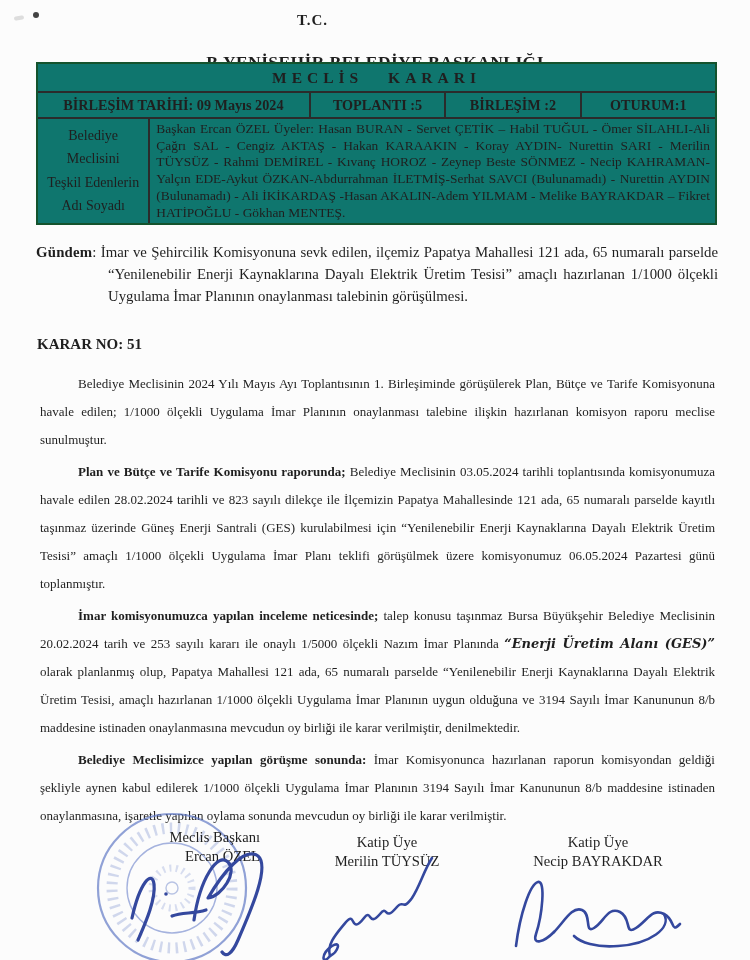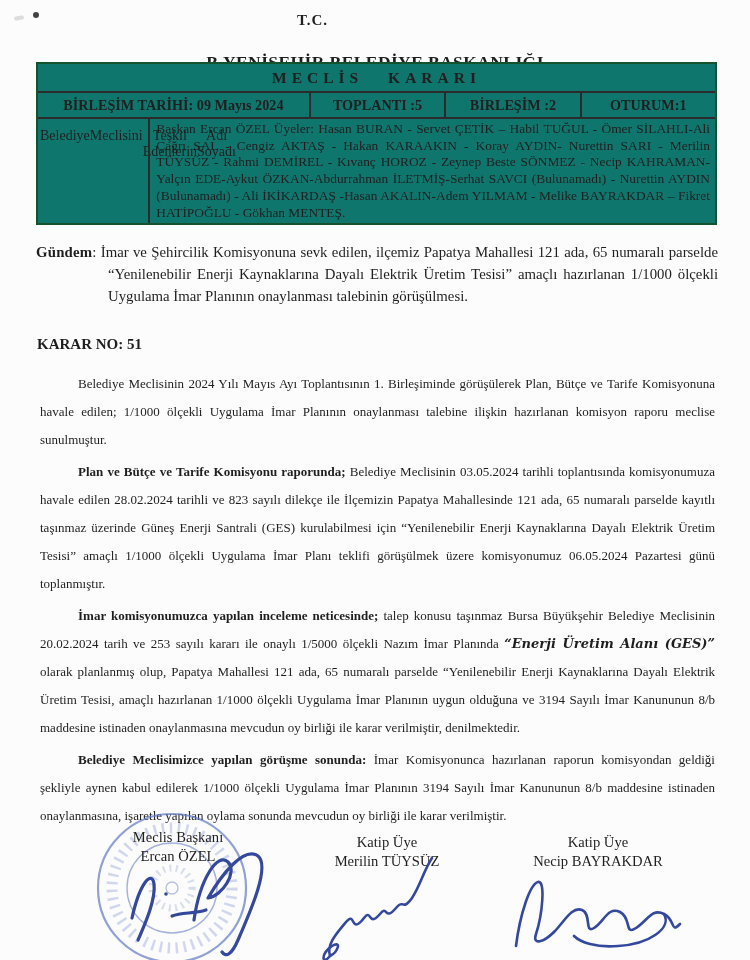--- a/index.html
+++ b/index.html
@@ -51,21 +51,21 @@
     box-sizing:border-box;
     border-left:2px solid #2b2b2b;
     text-align:center;font-weight:bold;font-size:14.2px;
     padding:4px 2px 3px 2px;
     white-space:nowrap;overflow:hidden;
   }
   .t-cell:first-child{border-left:none;}
   .w40{width:40%;}.w20{width:20%;}
   .t-label{
     width:16.3%;box-sizing:border-box;
-    display:flex;flex-direction:row;justify-content:space-between;
+    display:flex;flex-direction:column;justify-content:space-between;
     text-align:center;font-size:14px;
     padding:9px 2px;
   }
   .t-members{
     flex:1;box-sizing:border-box;
     border-left:2px solid #2b2b2b;
     font-size:13.4px;line-height:16.7px;
     text-align:justify;
     padding:2px 5px 2px 6px;
   }
@@ -88,21 +88,21 @@
   }
   .body-text p{
     margin:4px;
     font-size:13px;line-height:28px;
     text-align:justify;
     text-indent:38px;
   }
   .ital{font-style:italic;font-weight:bold;font-family:"DejaVu Serif","Liberation Serif",serif;}
   
   .sig-col{position:absolute;text-align:center;font-size:14.6px;line-height:19px;z-index:3;}
-  .sig-left{left:78px;top:828px;width:200px;}
+  .sig-left{left:60px;top:828px;width:200px;text-align:right;}
   .sig-center{left:292px;top:833px;width:190px;}
   .sig-right{left:498px;top:833px;width:200px;}
   .stamp{position:absolute;left:92px;top:806px;z-index:1;opacity:.85;}
   .sig-svg{position:absolute;z-index:4;}
   .svg-left{left:110px;top:822px;}
   .svg-center{left:312px;top:848px;}
   .svg-right{left:500px;top:858px;}
 </style>
 </head>
 <body>

